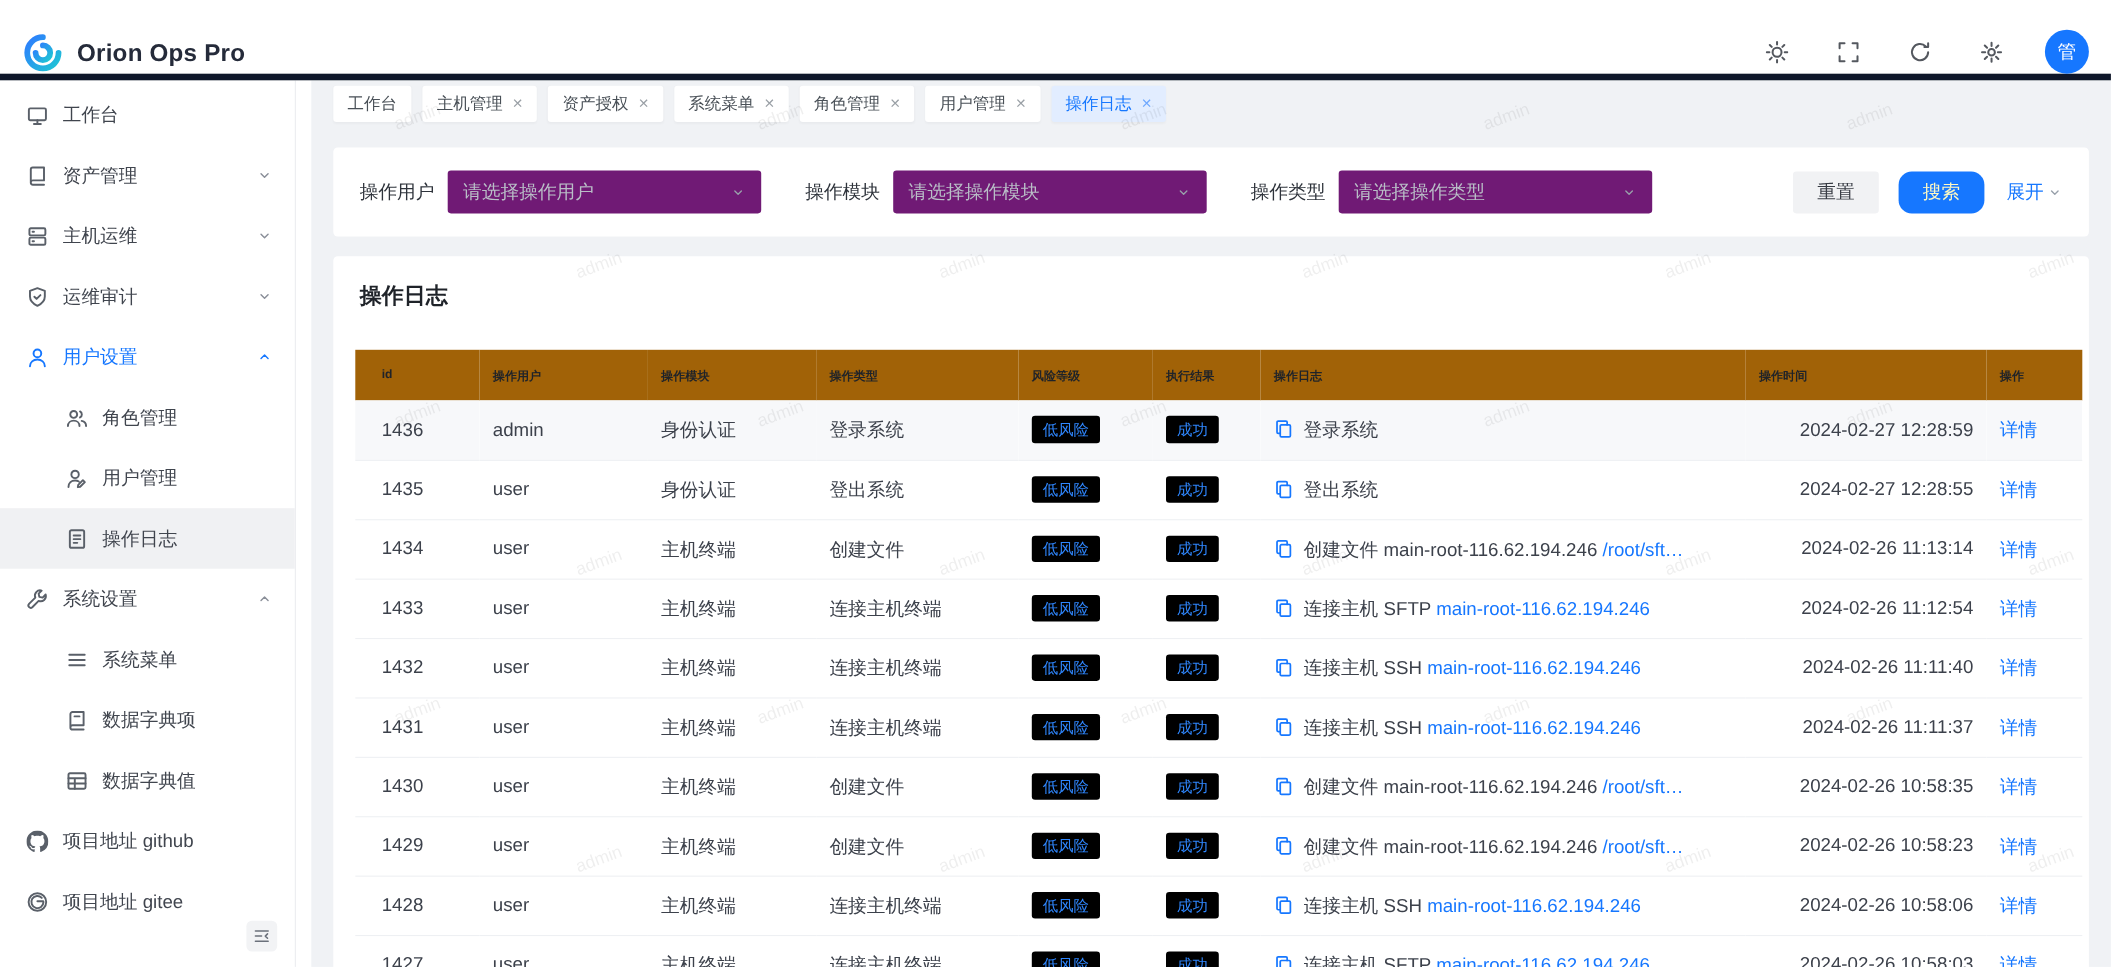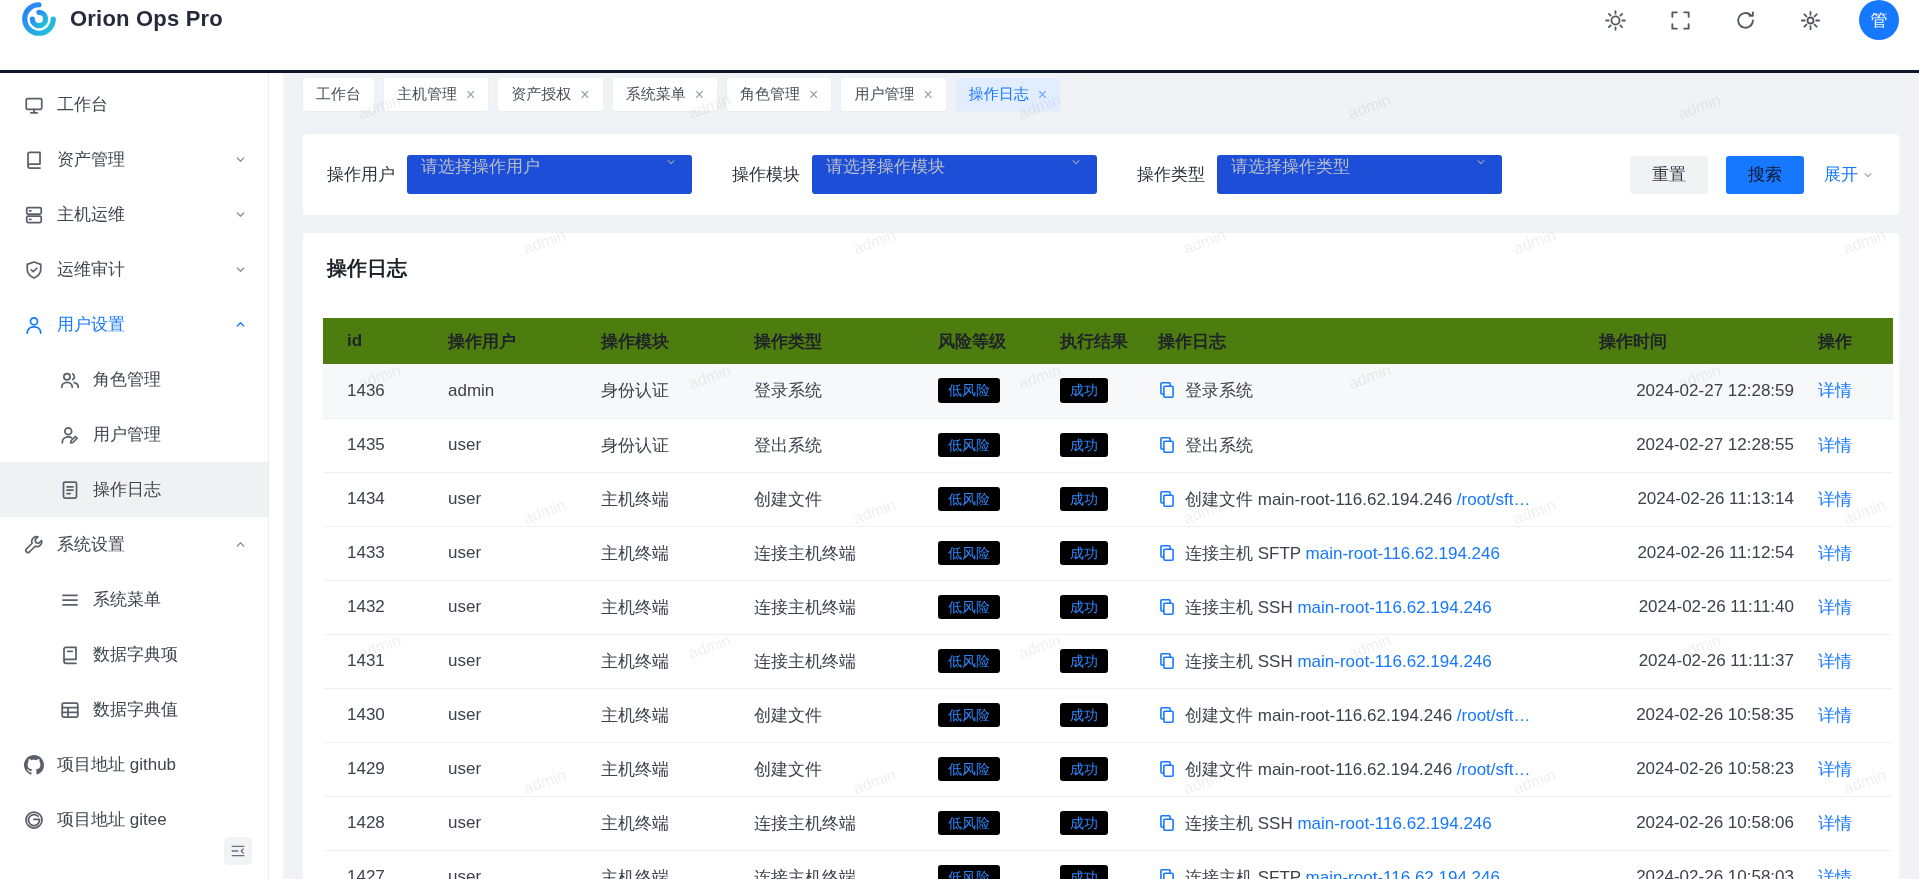--- a/index.html
+++ b/index.html
@@ -5,22 +5,22 @@
   * { box-sizing: border-box; margin: 0; padding: 0; }
   html,body { width: 1919px; height: 879px; overflow: hidden; }
   body {
     font-family: "Liberation Sans", "DejaVu Sans", sans-serif;
     font-size: 17px; color: #383c44; background: #fff;
   }
   .app { width: 1919px; height: 879px; display: flex; flex-direction: column; }
 
   
   .topbar {
-    height: 73px; flex: none; display: flex; align-items: flex-start;
-    padding: 0 20px; background: #fff; border-bottom: 3px solid #0f172a;
+    height: 73px; flex: none; display: flex; align-items: flex-end;
+    padding: 0 20px; background: #fff; border-bottom: 6px solid #0f172a;
     position: relative; z-index: 20;
   }
   .brand { display: flex; align-items: center; gap: 12px; }
   .logo { width: 38px; height: 38px; }
   .brand-title { font-size: 22px; font-weight: 700; color: #252b3a; letter-spacing: .2px; }
   .topbar-right { margin-left: auto; display: flex; align-items: center; gap: 44px; }
   .hicon { display: inline-flex; cursor: pointer; color: #54585f; }
   .hicon .icn { width: 21px; height: 21px; }
   .avatar {
     width: 40px; height: 40px; border-radius: 50%; background: #1677ff; color: #fff;
@@ -66,46 +66,46 @@
   .tab.active .x { color: #6ea8ff; }
 
   .scroll { height: 763px; overflow: hidden; padding: 0 20px; }
   .card { background: #fff; border-radius: 4px; }
 
   
   .filter-card { margin-top: 18px; padding: 21px 24px; display: flex; align-items: center; }
   .fgroup { display: flex; align-items: center; margin-right: 40px; }
   .flabel { margin-right: 12px; color: #2e333b; white-space: nowrap; }
   .fselect {
-    width: 285px; height: 39px; background: #1d4ed8; border-radius: 3px;
-    display: flex; padding: 0 14px; cursor: pointer;
+    width: 285px; height: 39px; background: #701a75; border-radius: 3px;
+    display: flex; align-items: center; padding: 0 14px; cursor: pointer;
   }
   .fselect .placeholder { color: #b9bec7; }
   .fs-chev { margin-left: auto; display: inline-flex; color: #98a0aa; }
   .fs-chev .icn { width: 14px; height: 14px; }
   .factions { margin-left: auto; display: flex; align-items: center; }
   .btn {
     height: 38px; border: none; border-radius: 3px; padding: 0 22px;
     font-size: 17px; cursor: pointer; font-family: inherit; text-align: center;
   }
   .btn-plain { background: #f1f2f4; color: #383c44; }
-  .btn-primary { background: #1677ff; color: #0f172a; margin-left: 18px; }
+  .btn-primary { background: #1677ff; color: #fef9c3; margin-left: 18px; border-radius: 12px; }
   .expand-link {
     margin-left: 20px; color: #1677ff; display: inline-flex; align-items: center;
     gap: 3px; cursor: pointer; text-decoration: none; white-space: nowrap;
   }
   .expand-link .icn { width: 14px; height: 14px; }
 
   
   .table-card { margin-top: 18px; padding: 22px 20px 0; }
   .panel-title { font-size: 20px; font-weight: 700; color: #1f2329; margin: 0 4px 36px; }
   table.log-table { width: 100%; border-collapse: collapse; table-layout: fixed; }
   .log-table th {
-    background: #4d7c0f; height: 46px; text-align: left; font-weight: 700;
-    color: #1f2329; font-size: 17px; padding: 0 12px; white-space: nowrap;
+    background: #a16207; height: 46px; text-align: left; font-weight: 700;
+    color: #1f2329; font-size: 11px; padding: 0 12px; white-space: nowrap;
   }
   .log-table th:first-child, .log-table td:first-child { padding-left: 24px; }
   .log-table td {
     height: 54px; border-bottom: 1px solid #eef0f3; padding: 0 12px;
     font-size: 17px; color: #3c414b; white-space: nowrap; overflow: hidden;
   }
   .log-table tr.hl td { background: #f7f8fa; }
   .center { text-align: right; }
   .tag {
     display: inline-block; background: #000000; color: #2f87ff; font-size: 14px;

